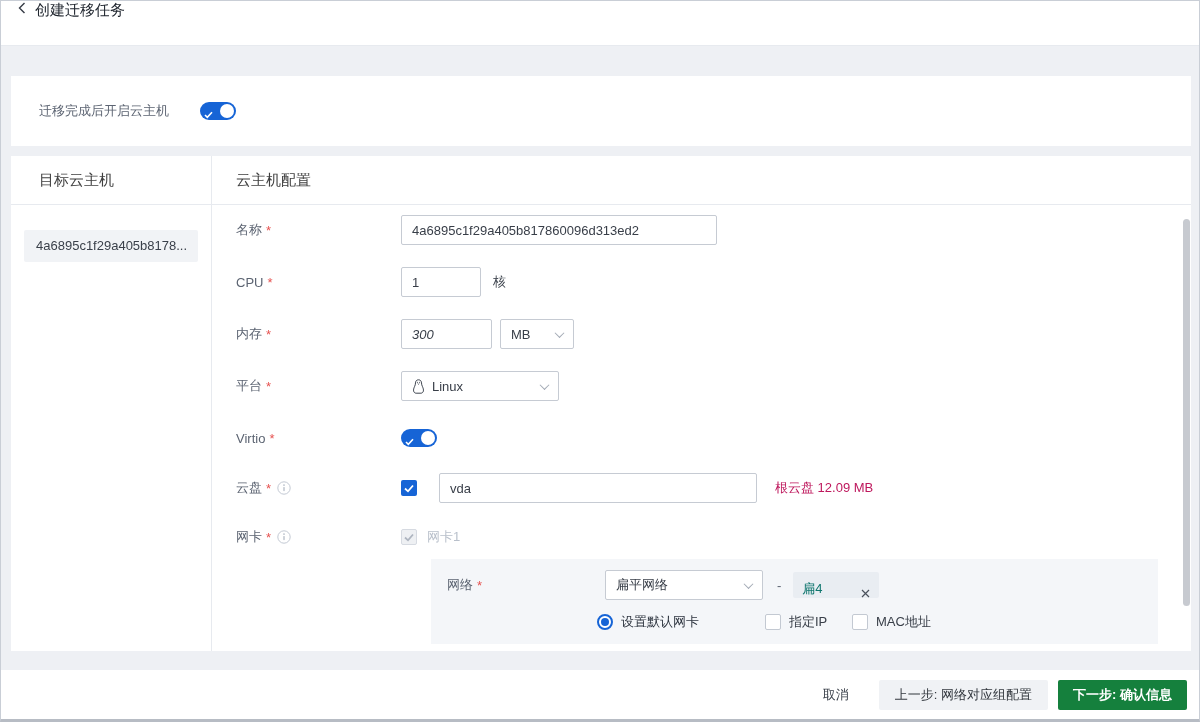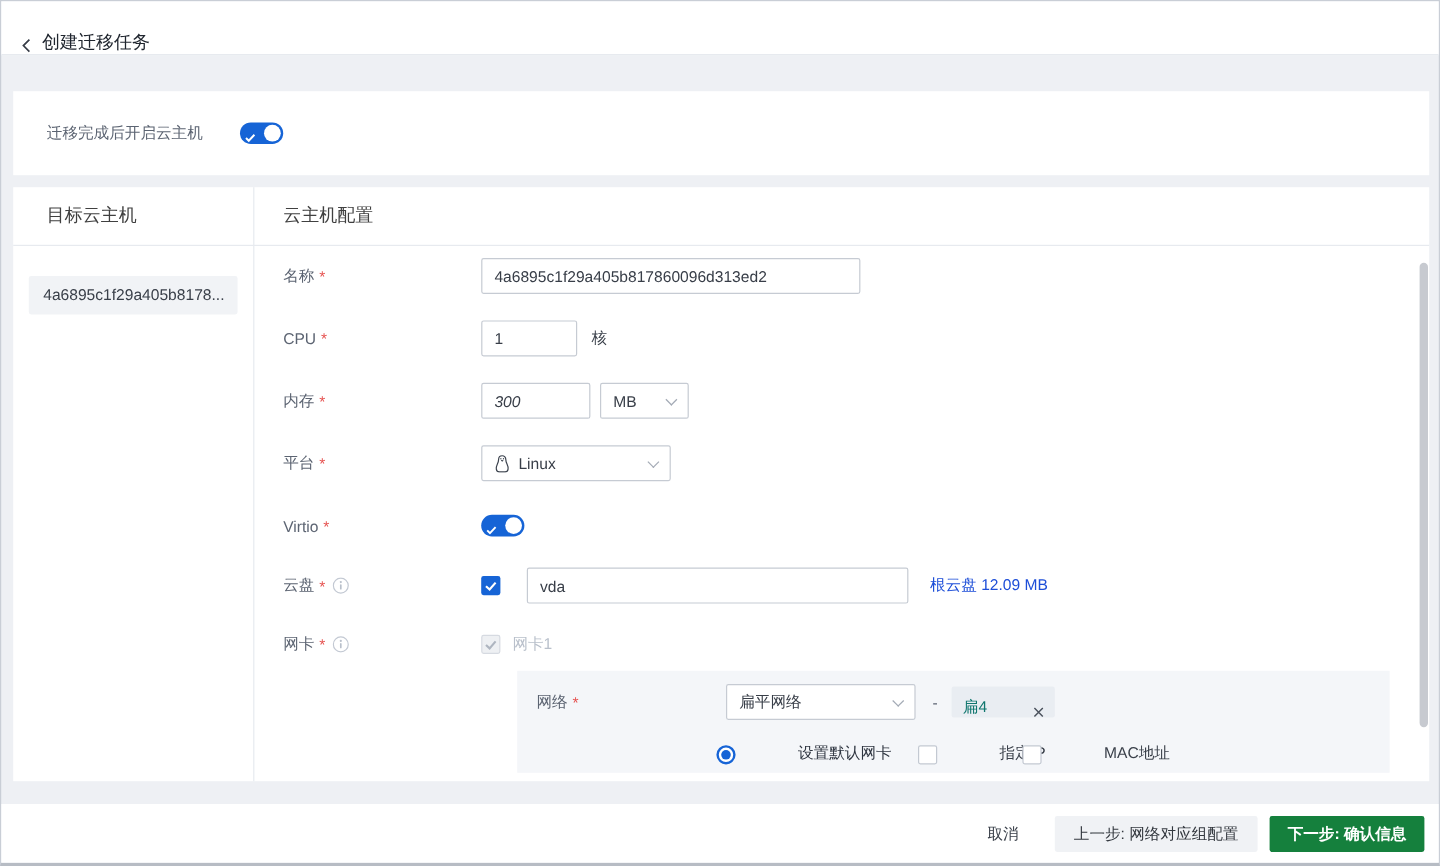--- a/index.html
+++ b/index.html
@@ -7,21 +7,21 @@
   #page {
     position:relative; width:1200px; height:722px; overflow:hidden;
     background:#eef0f4;
     border:1px solid #c9ced6; border-bottom:3px solid #b7bcc4;
     font-size:13px; color:#3a404a;
   }
   
   .hdr {
     position:absolute; left:0; top:0; width:100%; height:45px;
     background:#fff; border-bottom:1px solid #e7eaef;
-    display:flex; align-items:flex-end; padding-left:15px;
+    display:flex; align-items:flex-start; padding-left:15px;
   }
   .back-btn { display:flex; align-items:center; cursor:pointer; }
   .hdr-title { font-size:15px; color:#20262f; margin-left:7px; }
   
   .toggle-card {
     position:absolute; left:10px; top:75px; width:1180px; height:70px;
     background:#fff;
   }
   .toggle-card .lbl {
     position:absolute; left:28px; top:0; height:90px; line-height:70px; color:#5c London6472; color:#5c6472;
@@ -64,21 +64,21 @@
   }
   .sel {
     height:30px; border:1px solid #c6cbd3; border-radius:2px; background:#fff;
     display:flex; align-items:center; padding:0 10px; cursor:pointer; color:#383e48;
   }
   .chev {
     width:7px; height:7px; border-right:1.3px solid #a3aab5; border-bottom:1.3px solid #a3aab5;
     transform:rotate(45deg) translate(-1px,-1px); flex-shrink:0;
   }
   .unit { margin-left:12px; color:#3a404a; }
-  .note { margin-left:18px; color:#1d4ed8; }
+  .note { margin-left:18px; color:#be185d; }
   .cbx {
     width:16px; height:16px; border-radius:2px; flex-shrink:0; cursor:pointer;
     display:flex; align-items:center; justify-content:center;
   }
   .cbx.checked { background:#1664d6; }
   .cbx.empty { background:#fff; border:1px solid #c3c9d2; }
   .cbx.disabled { background:#eef0f3; border:1px solid #d6dae1; cursor:default; }
   .radio {
     width:16px; height:16px; border-radius:50%; border:2px solid #1664d6; background:#fff;
     display:flex; align-items:center; justify-content:center; flex-shrink:0; cursor:pointer;
@@ -92,21 +92,21 @@
   }
   .net-row1 { position:absolute; left:16px; top:11px; height:30px; display:flex; align-items:center; }
   .net-row1 .flabel { width:158px; }
   .dash { margin:0 12px 0 14px; color:#5c6472; }
   .tag {
     height:26px; background:#e9edf2; border-radius:2px; padding:0 9px;
     display:flex; align-items:flex-end; color:#0f766e;gap:31px;
   }
   .tag .x { margin-left:7px; display:inline-flex; cursor:pointer; }
   .net-row2 { position:absolute; left:0; top:48px; height:30px; width:100%; }
-  .opt { position:absolute; top:0; height:30px; display:flex; align-items:flex-end; cursor:pointer;gap:44px; }
+  .opt { position:absolute; top:0; height:30px; display:flex; align-items:center; cursor:pointer; }
   .opt > span { margin-left:8px; }
   .opt-default { left:158px; }
   .opt-default > span { color:#2e3540; }
   .opt-ip { left:326px; }
   .opt-mac { left:413px; }
   
   .sb-thumb {
     position:absolute; right:1px; top:63px; width:7px; height:387px;
     background:#c7cad0; border-radius:4px; cursor:pointer;
   }

